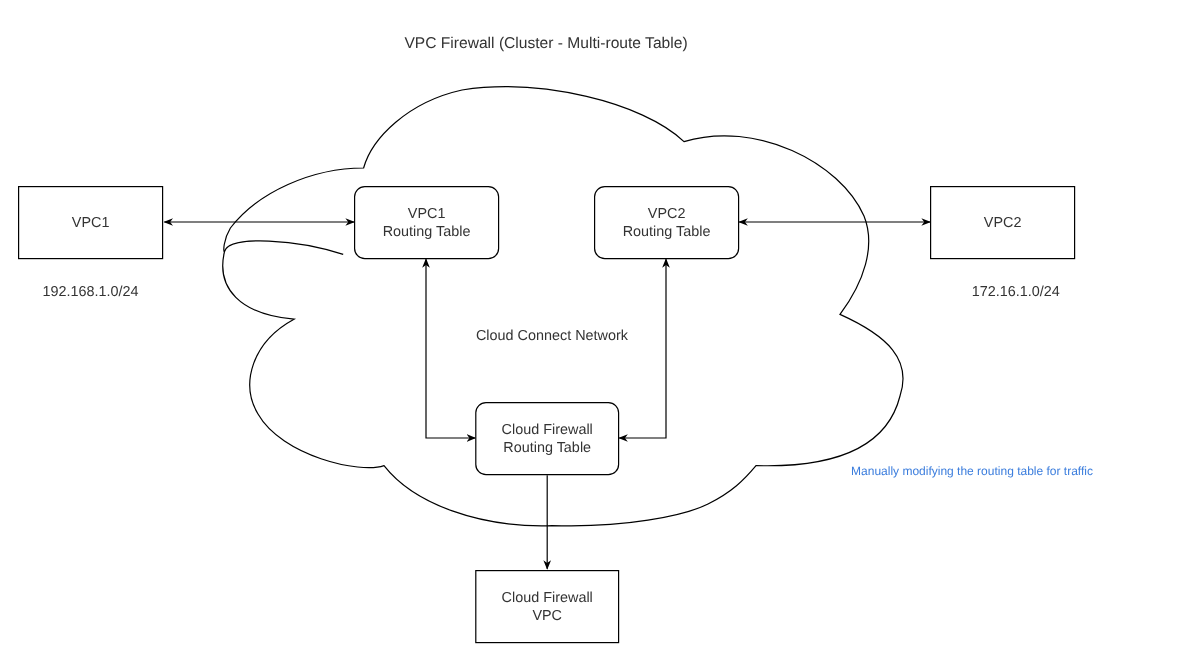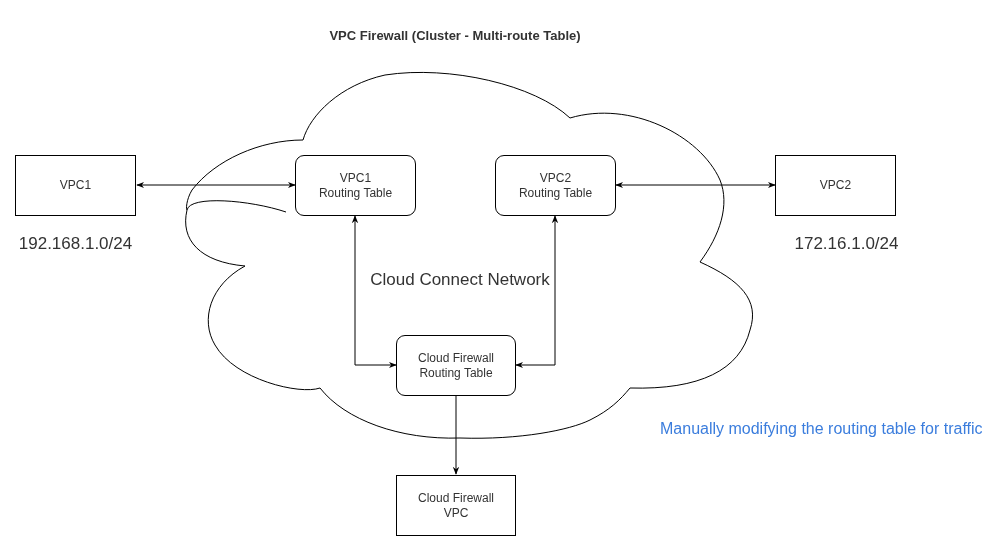--- a/index.html
+++ b/index.html
@@ -15,21 +15,21 @@
       font-family: "Liberation Sans", sans-serif;
       color: #333333;
     }
     #diagram {
       position: absolute;
       left: 0;
       top: 0;
     }
     .lbl {
       position: absolute;
-      font-size: 17px;
+      font-size: 12px;
       line-height: 15px;
       color: #333333;
       text-align: center;
       white-space: nowrap;
     }
     .box {
       position: absolute;
       box-sizing: border-box;
       border: 1px solid #000000;
       background: #ffffff;
@@ -43,25 +43,24 @@
       text-align: center;
     }
     .box.rounded {
       border-radius: 9px;
     }
     .box span {
       display: block;
     }
     .note {
       position: absolute;
-      font-size: 16px;
+      font-size: 10px;
       line-height: 16px;
       text-align: center;
       white-space: nowrap;
-      margin-top: 35px;
     }
   </style>
 </head>
 <body>
 
 <svg id="diagram" width="991" height="551" viewBox="0 0 991 551" xmlns="http://www.w3.org/2000/svg">
   <defs>
     <marker id="arrow" viewBox="0 0 10 10" refX="9" refY="5" markerWidth="8" markerHeight="8" orient="auto-start-reverse" markerUnits="userSpaceOnUse">
       <path d="M0,1 L10,5 L0,9 L3,5 Z" fill="#000000"></path>
     </marker>
@@ -84,21 +83,21 @@
            C 260 140, 215 160, 192 190
            C 186 200, 186 210, 187 210" fill="none" stroke="#000000" stroke-width="1"></path>
 
   <line x1="137" y1="185" x2="295" y2="185" stroke="#000" stroke-width="1" marker-start="url(#arrow)" marker-end="url(#arrow)"></line>
   <line x1="616" y1="185" x2="775" y2="185" stroke="#000" stroke-width="1" marker-start="url(#arrow)" marker-end="url(#arrow)"></line>
   <polyline points="355,216 355,365 396,365" fill="none" stroke="#000" stroke-width="1" marker-start="url(#arrow)" marker-end="url(#arrow)"></polyline>
   <polyline points="555,216 555,365 516,365" fill="none" stroke="#000" stroke-width="1" marker-start="url(#arrow)" marker-end="url(#arrow)"></polyline>
   <line x1="456" y1="396" x2="456" y2="474" stroke="#000" stroke-width="1" marker-end="url(#arrow)"></line>
 </svg>
 
-<div class="lbl" style="left:300px; top:28px; width:310px; font-size:13px;font-weight:bold;">VPC Firewall (Cluster - Multi-route Table)</div>
+<div class="lbl" style="left:300px; top:28px; width:310px; font-size:13px;">VPC Firewall (Cluster - Multi-route Table)</div>
 
 <div class="box" style="left:15px; top:155px; width:121px; height:61px;">
   <span>VPC1</span>
 </div>
 <div class="lbl" style="left:15px; top:236px; width:121px;">192.168.1.0/24</div>
 
 <div class="box" style="left:775px; top:155px; width:121px; height:61px;">
   <span>VPC2</span>
 </div>
 <div class="lbl" style="left:786px; top:236px; width:121px;">172.16.1.0/24</div>

